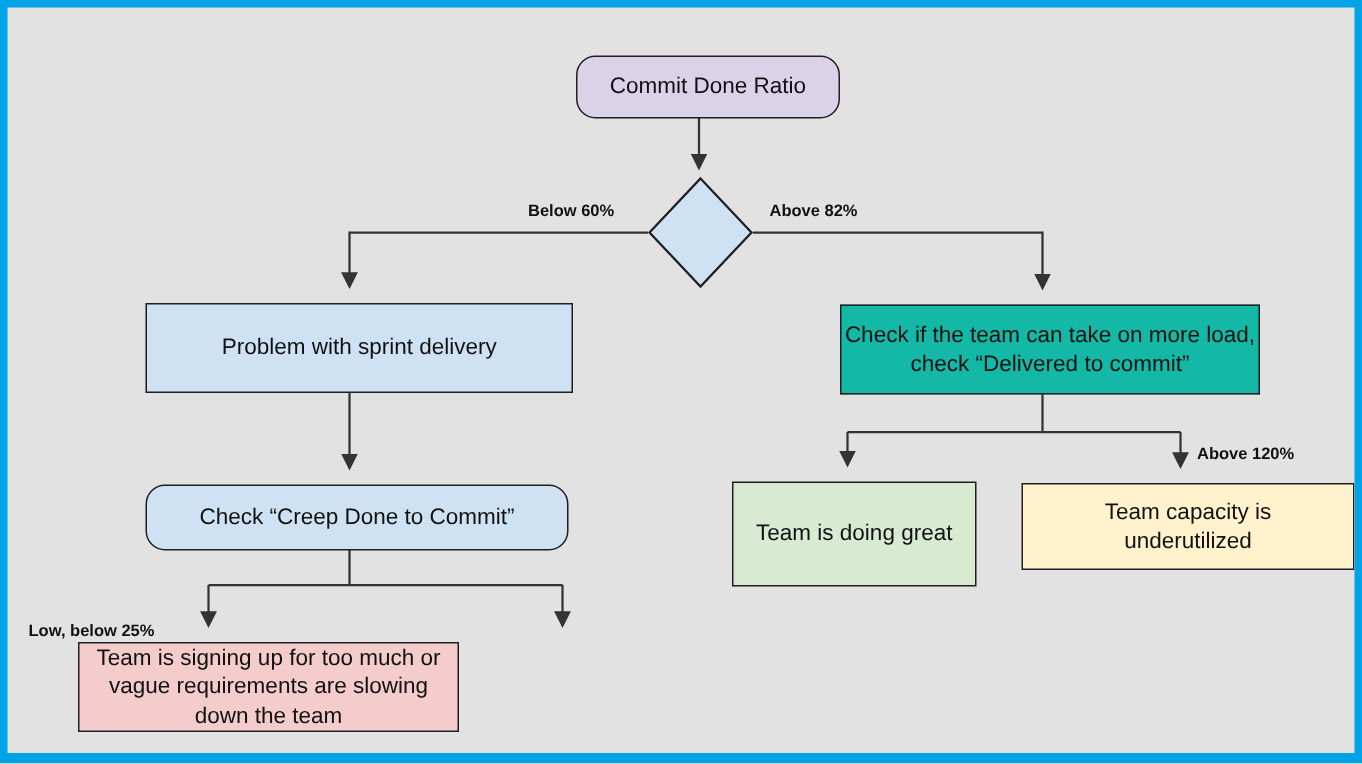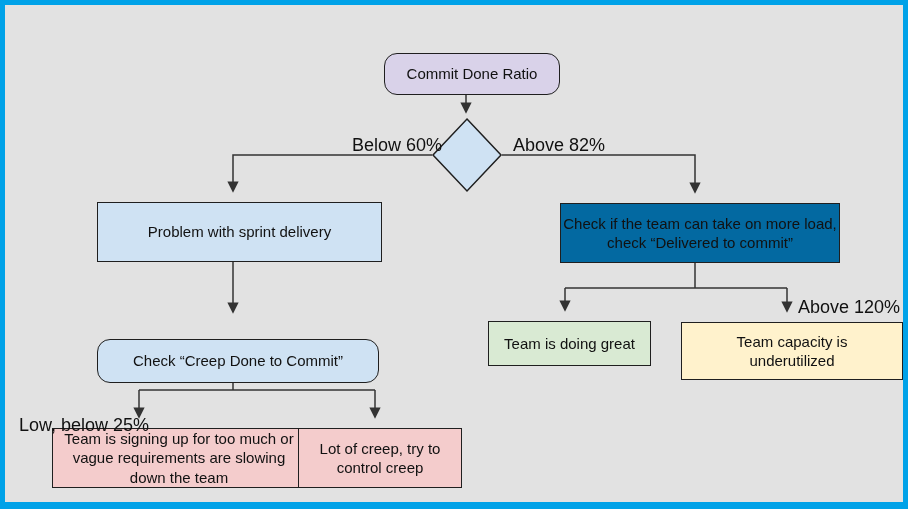--- a/index.html
+++ b/index.html
@@ -31,34 +31,35 @@
     box-sizing: border-box;
     border: 1.5px solid #1f1f1f;
     display: flex;
     align-items: center;
     justify-content: center;
     text-align: center;
     font-size: 15px;
     line-height: 1.28;
     color: #111111;
   }
-  .rounded { border-radius: 13px; margin-top: 16px; }
+  .rounded { border-radius: 13px; }
   .node-root          { left: 379px; top: 32px;  width: 176px; height: 42px; }
   .node-problem       { left: 92px;  top: 197px; width: 285px; height: 60px; }
   .node-more-load     { left: 555px; top: 198px; width: 280px; height: 60px; }
   .node-check-creep   { left: 92px;  top: 318px; width: 282px; height: 44px; }
   .node-signing-up    { left: 11px;  top: 423px; width: 254px; height: 60px; margin-left: 36px; }
   .node-lot-creep     { left: 293px; top: 423px; width: 164px; height: 60px; }
-  .node-great         { left: 483px; top: 316px; width: 163px; height: 45px; }
+  .node-great         { left: 483px; top: 316px; width: 163px; height: 70px; }
   .node-underutilized { left: 676px; top: 317px; width: 222px; height: 58px; padding: 0 38px; }
   .edge-label {
     position: absolute;
-    font-size: 18px;
+    font-size: 11px;
     color: #111111;
     white-space: nowrap;
+    font-weight: bold;
   }
   .lbl-below60     { left: 347px; top: 130px; }
   .lbl-above70     { left: 508px; top: 130px; }
   .lbl-between8090 { left: 431px; top: 292px; }
   .lbl-above120    { left: 793px; top: 292px; text-align: right; }
   .lbl-low25       { left: 14px;  top: 398px; margin-top: 12px; }
   .lbl-high40      { left: 386px; top: 399px; }
 </style>
 </head>
 <body>
@@ -94,35 +95,32 @@
   </svg>
 
   <div class="node rounded node-root" style="background-color: rgb(217, 210, 233);">
     <span>Commit Done Ratio</span>
   </div>
 
   <div class="node node-problem" style="background-color: rgb(207, 226, 243);">
     <span>Problem with sprint delivery</span>
   </div>
 
-  <div class="node node-more-load" style="background-color: #0369a1;">
+  <div class="node node-more-load" style="background-color: #14b8a6;">
     <span>Check if the team can take on more load, check “Delivered to commit”</span>
   </div>
 
   <div class="node rounded node-check-creep" style="background-color: rgb(207, 226, 243);">
     <span>Check “Creep Done to Commit”</span>
   </div>
 
   <div class="node node-signing-up" style="background-color: rgb(244, 204, 204);">
     <span>Team is signing up for too much or vague requirements are slowing down the team</span>
   </div>
 
-  <div class="node node-lot-creep" style="background-color: rgb(244, 204, 204);">
-    <span>Lot of creep, try to control creep</span>
-  </div>
 
   <div class="node node-great" style="background-color: rgb(217, 234, 211);">
     <span>Team is doing great</span>
   </div>
 
   <div class="node node-underutilized" style="background-color: rgb(255, 242, 204); align-items: center;">
     <span>Team capacity is underutilized</span>
   </div>
 
   <div class="edge-label lbl-below60">Below 60%</div>

